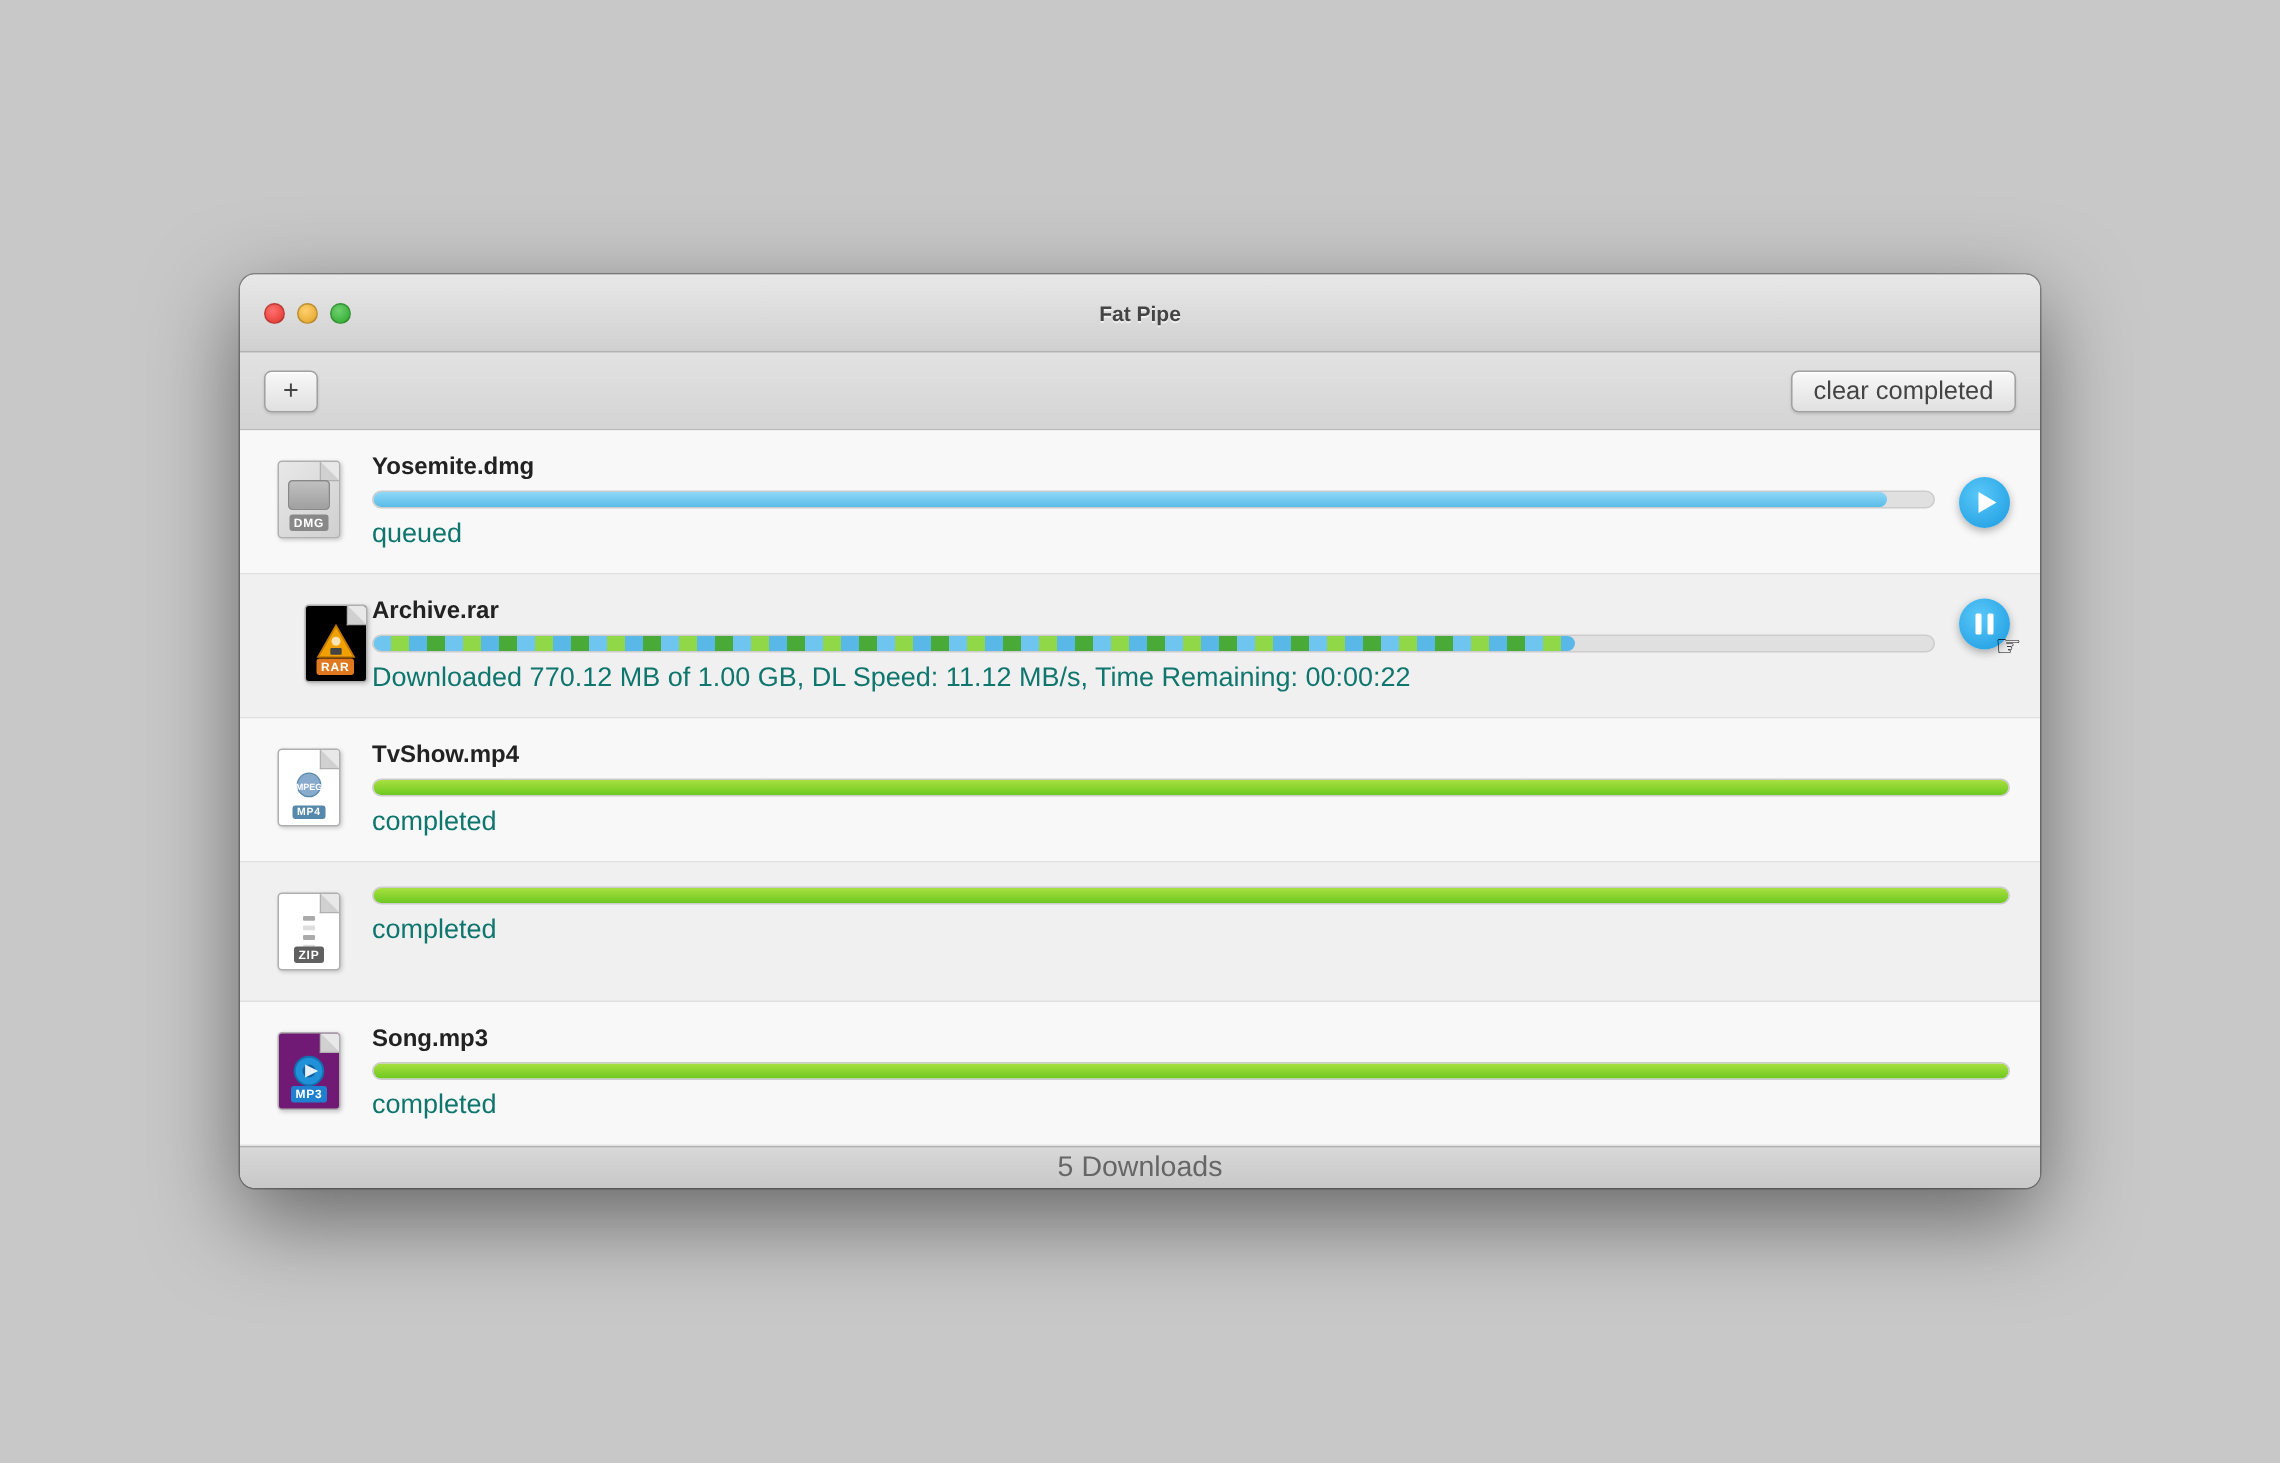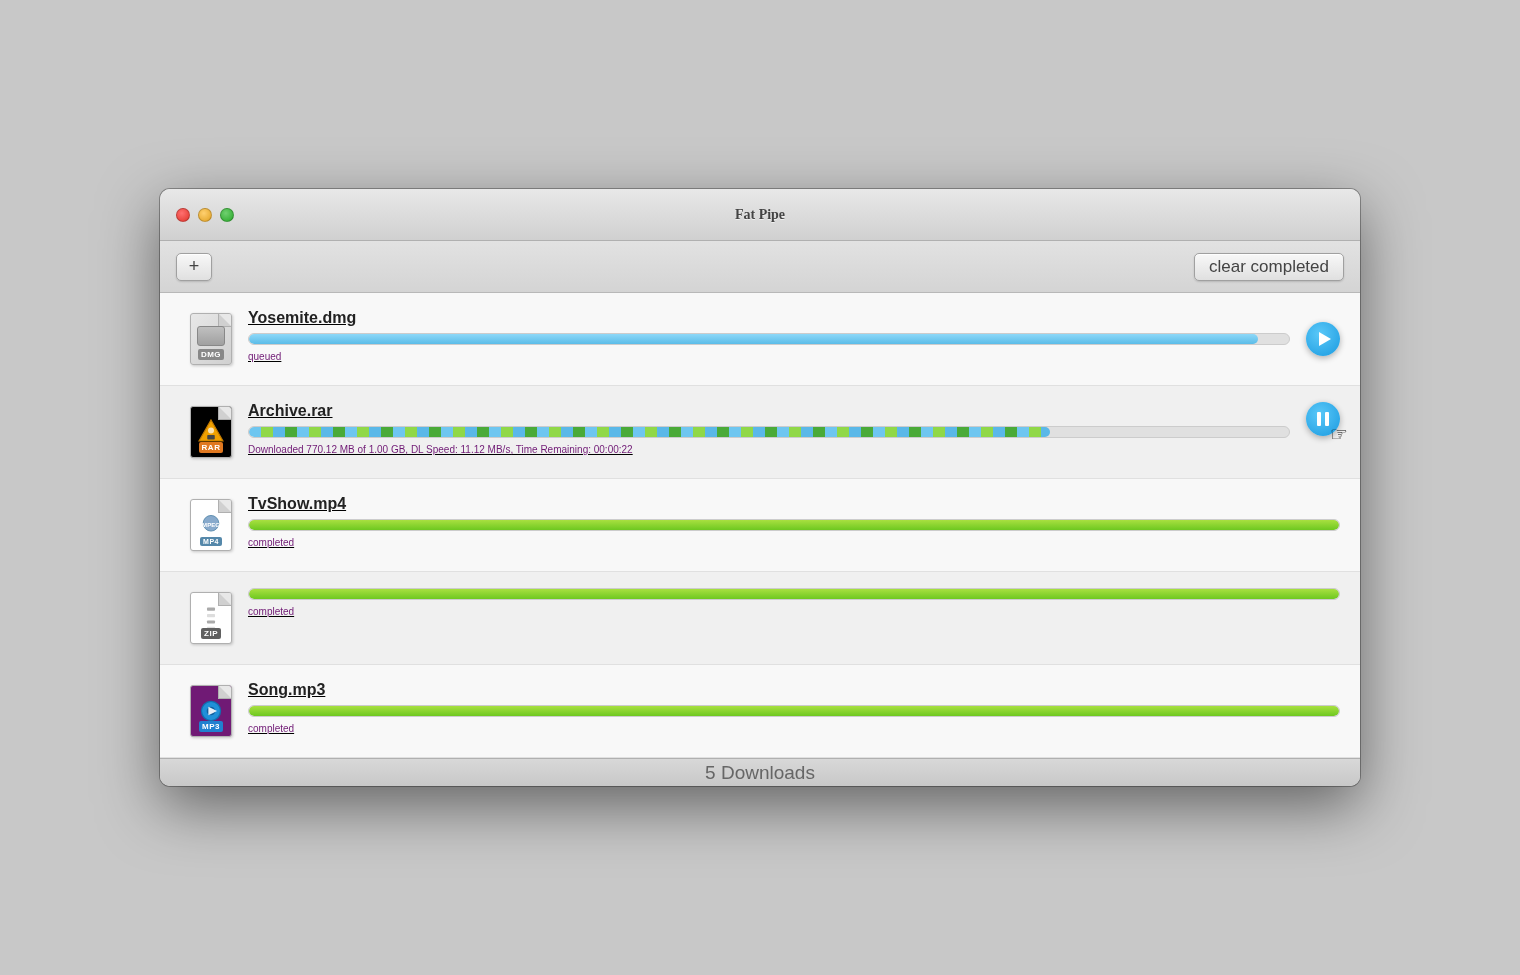--- a/index.html
+++ b/index.html
@@ -23,21 +23,20 @@
 
     
     .titlebar {
       background: linear-gradient(to bottom, #e8e8e8 0%, #d0d0d0 100%);
       border-bottom: 1px solid #b0b0b0;
       height: 52px;
       display: flex;
       align-items: center;
       padding: 0 16px;
       position: relative;
-      font-family: Liberation Serif, serif;
     }
 
     .traffic-lights {
       display: flex;
       gap: 8px;
       align-items: center;
     }
 
     .traffic-light {
       width: 14px;
@@ -117,21 +116,21 @@
       background: #f0f0f0;
     }
 
     .file-icon {
       width: 52px;
       height: 60px;
       margin-right: 16px;
       flex-shrink: 0;
       display: flex;
       flex-direction: column;
-      align-items: flex-end;
+      align-items: center;
       justify-content: center;
       position: relative;
       text-decoration: underline;
     }
 
     
     .icon-base {
       width: 42px;
       height: 52px;
       background: white;
@@ -208,21 +207,20 @@
     }
 
     
     .icon-mp3 .icon-base {
       background: #701a75;
     }
 
     .download-info {
       flex: 1;
       min-width: 0;
-      text-decoration: underline;
     }
 
     .filename {
       font-size: 16px;
       font-weight: 700;
       color: #222;
       margin-bottom: 6px;
     }
 
     .progress-bar-container {
@@ -258,22 +256,22 @@
         #4aaa38 48px
       );
     }
 
     .progress-fill-completed {
       background: linear-gradient(to bottom, #a8e040, #6ec820);
       width: 100%;
     }
 
     .status-text {
-      font-size: 10px;
-      color: #701a75;
+      font-size: 18px;
+      color: #0f766e;
     }
 
     .action-button {
       width: 34px;
       height: 34px;
       border-radius: 50%;
       display: flex;
       align-items: center;
       justify-content: center;
       cursor: pointer;

